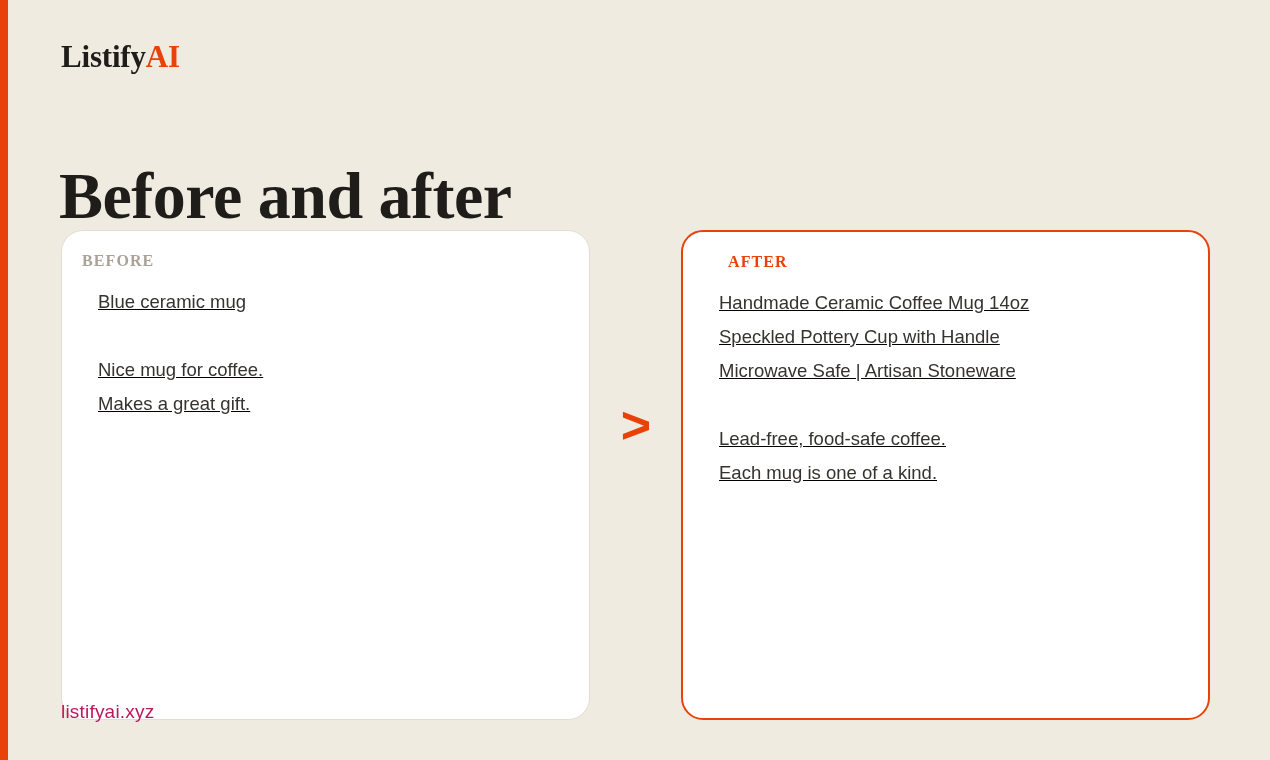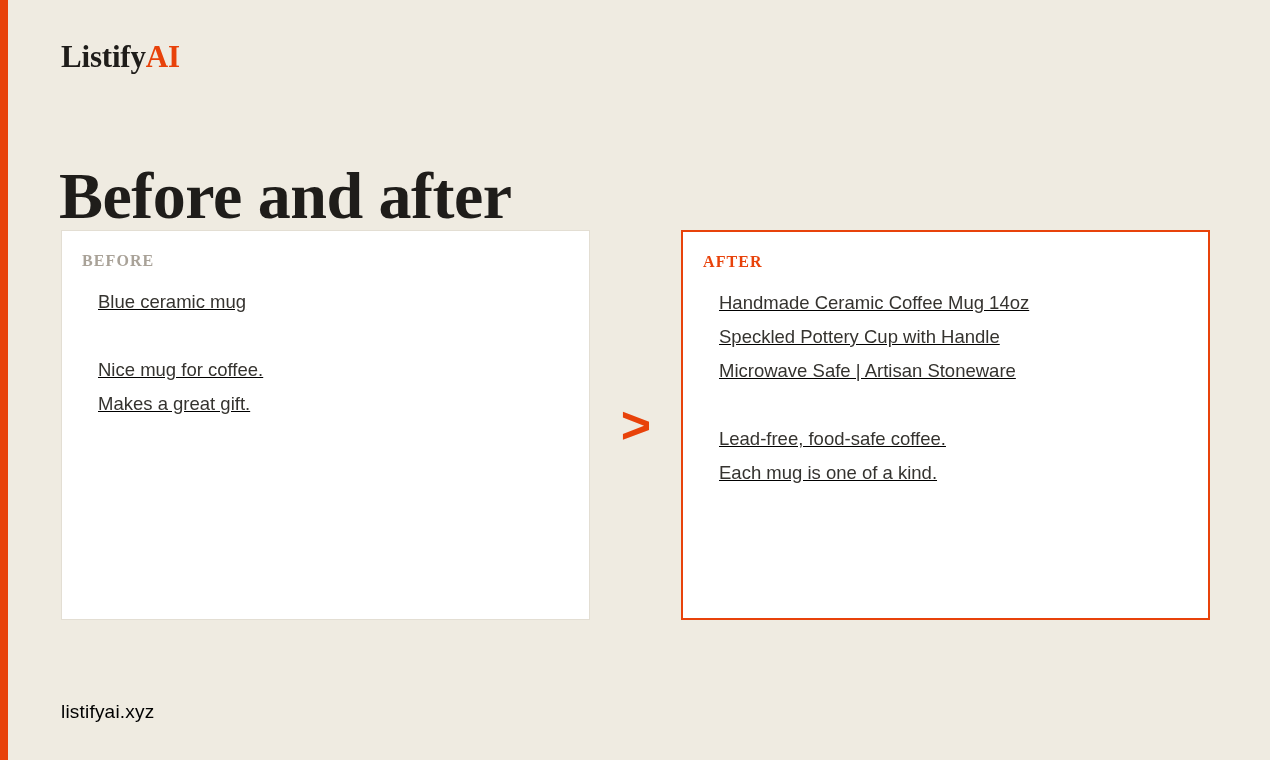--- a/index.html
+++ b/index.html
@@ -66,24 +66,24 @@
     left: 0;
     top: 0;
     width: 1270px;
     height: 760px;
     pointer-events: none;
   }
 
   .card {
     position: absolute;
     top: 230px;
-    height: 390px;
+    height: 490px;
     box-sizing: border-box;
     background: #ffffff;
-    border-radius: 0;
+    border-radius: 22px;
     padding: 22px 20px 20px 20px;
     pointer-events: auto;
   }
 
   #card-before {
     left: 61px;
     width: 529px;
     border: 1px solid #e3ded3;
   }
 
@@ -95,21 +95,21 @@
 
   .card-label {
     font-family: "Liberation Serif", serif;
     font-weight: bold;
     font-size: 16px;
     letter-spacing: 1.1px;
     margin: 0 0 14px 0;
     line-height: 1;
   }
   #label-before { color: #a9a298; }
-  #label-after  { color: #e8420a; }
+  #label-after  { color: #e8420a; margin-left: 25px; }
 
   .card-lines {
     margin: 16px;
     padding: 0;
     list-style: none;
     text-decoration: underline;
   }
   .card-lines li {
     font-family: "Liberation Sans", sans-serif;
     font-size: 18.5px;
@@ -139,21 +139,21 @@
     pointer-events: auto;
   }
 
   
   #footer-url {
     position: absolute;
     left: 61px;
     top: 701px;
     font-family: "Liberation Sans", sans-serif;
     font-size: 19px;
-    color: #000000;
+    color: #be185d;
     letter-spacing: 0.2px;
   }
 </style>
 </head>
 <body>
 
 <div id="slide">
 
   <div id="accent-bar"></div>
 

